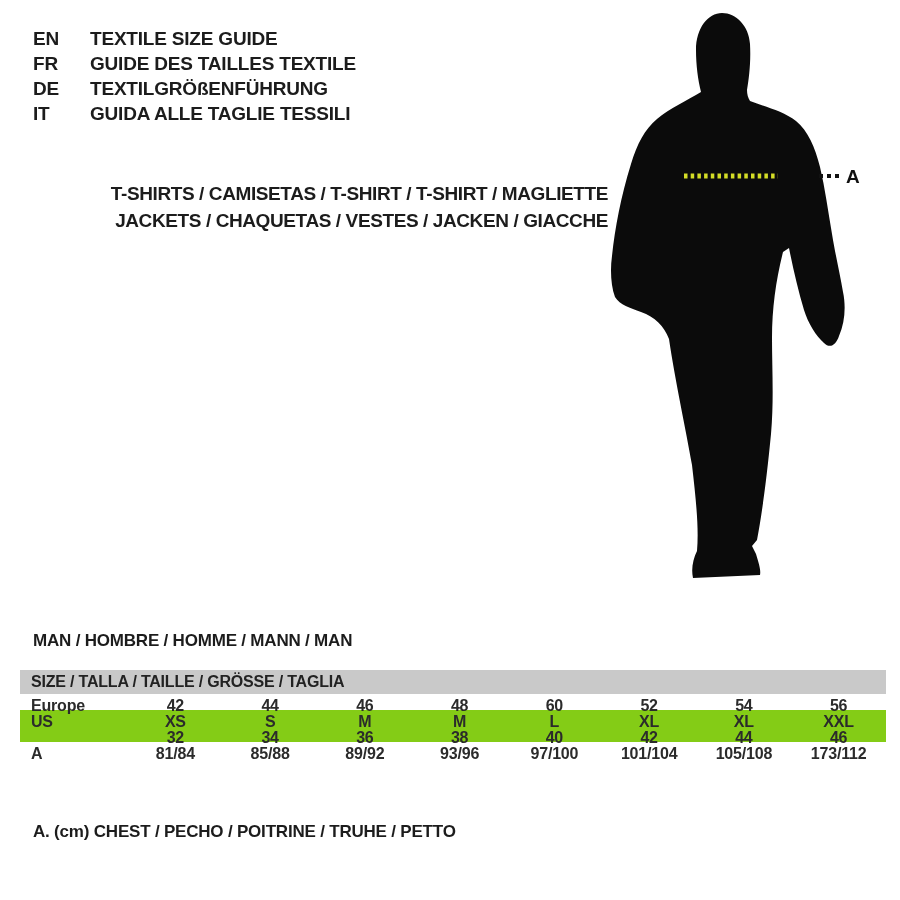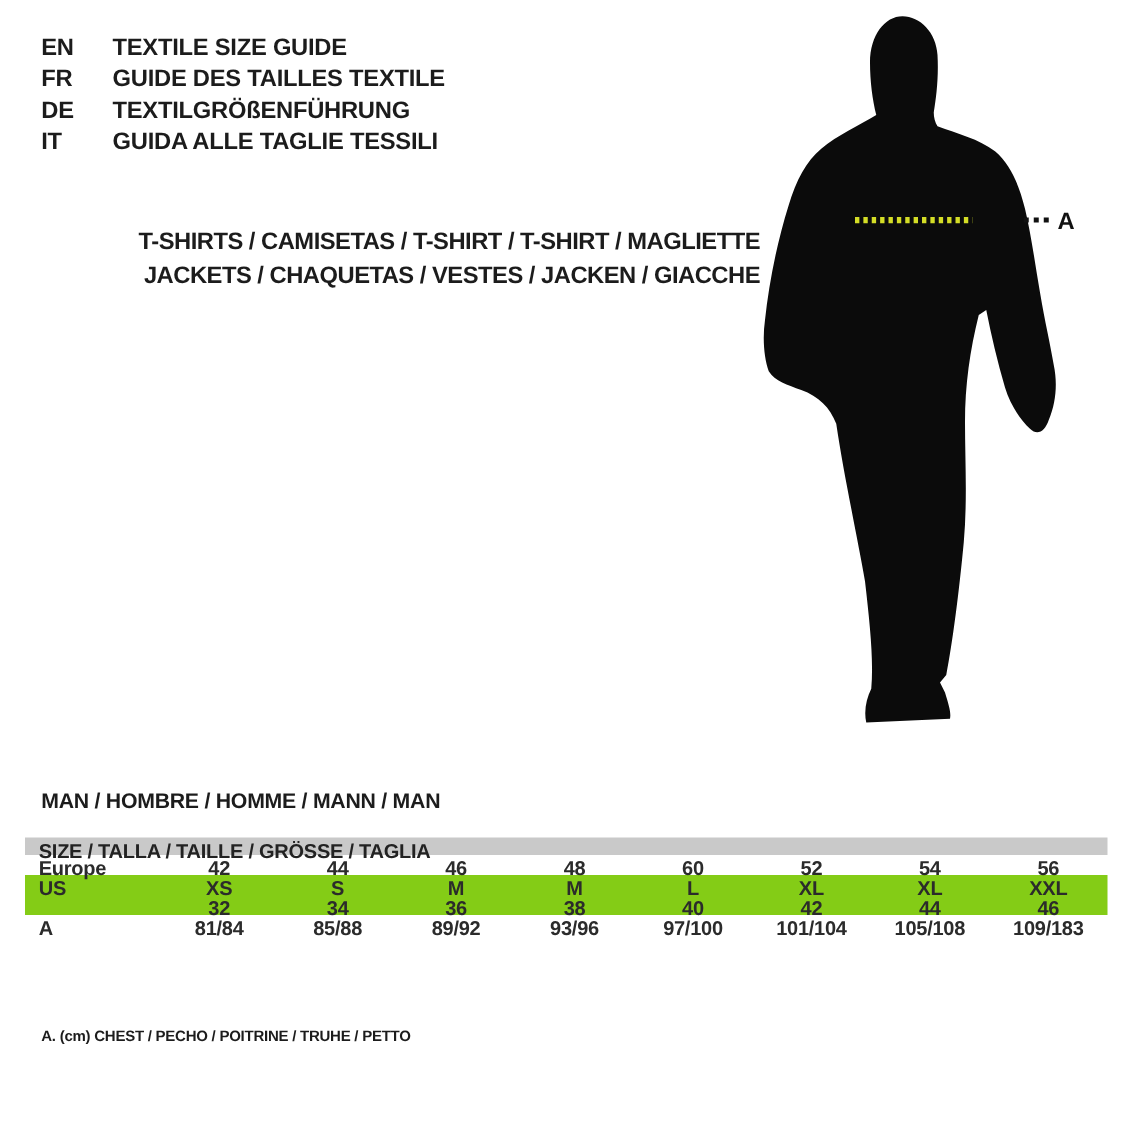--- a/index.html
+++ b/index.html
@@ -19,28 +19,28 @@
   .cat-line{font-size:19px;font-weight:700;line-height:27px;letter-spacing:-0.4px;white-space:nowrap;}
 
   
   .figure{position:absolute;left:608px;top:8px;width:260px;height:585px;}
 
   
   .section-title{position:absolute;left:33px;top:631px;font-size:17px;font-weight:700;letter-spacing:-0.2px;}
 
   
   .size-table{position:absolute;left:20px;top:670px;width:866px;font-size:16px;font-weight:700;color:#2b2b2b;letter-spacing:-0.2px;}
-  .st-header{height:14px;line-height:23px;background:#c9c9c9;padding-left:11px;color:#222;}
+  .st-header{height:24px;line-height:23px;background:#c9c9c9;padding-left:11px;color:#222;}
   .st-row{display:grid;grid-template-columns:108px repeat(8,1fr);height:16px;line-height:24px;}
   .st-row.stripe{background:#84cc16;}
   .st-label{padding-left:11px;text-align:left;}
   .st-val{text-align:center;}
 
   
-  .footnote{position:absolute;left:33px;top:822px;font-size:12px;font-weight:700;letter-spacing:-0.2px;}
+  .footnote{position:absolute;left:33px;top:822px;font-size:17px;font-weight:700;letter-spacing:-0.2px;}
 </style>
 </head>
 <body>
 
 <div class="stage">
 
   <div class="langs">
     <div class="lang-row">
       <span class="lang-code">EN</span>
       <span class="lang-label">TEXTILE SIZE GUIDE</span>
@@ -143,19 +143,19 @@
 
     <div class="st-row">
       <span class="st-label">A</span>
       <span class="st-val">81/84</span>
       <span class="st-val">85/88</span>
       <span class="st-val">89/92</span>
       <span class="st-val">93/96</span>
       <span class="st-val">97/100</span>
       <span class="st-val">101/104</span>
       <span class="st-val">105/108</span>
-      <span class="st-val">109/183</span>
+      <span class="st-val">173/112</span>
     </div>
   </div>
 
   <div class="footnote">A. (cm) CHEST / PECHO / POITRINE / TRUHE / PETTO</div>
 
 </div>
 
 </body></html>

